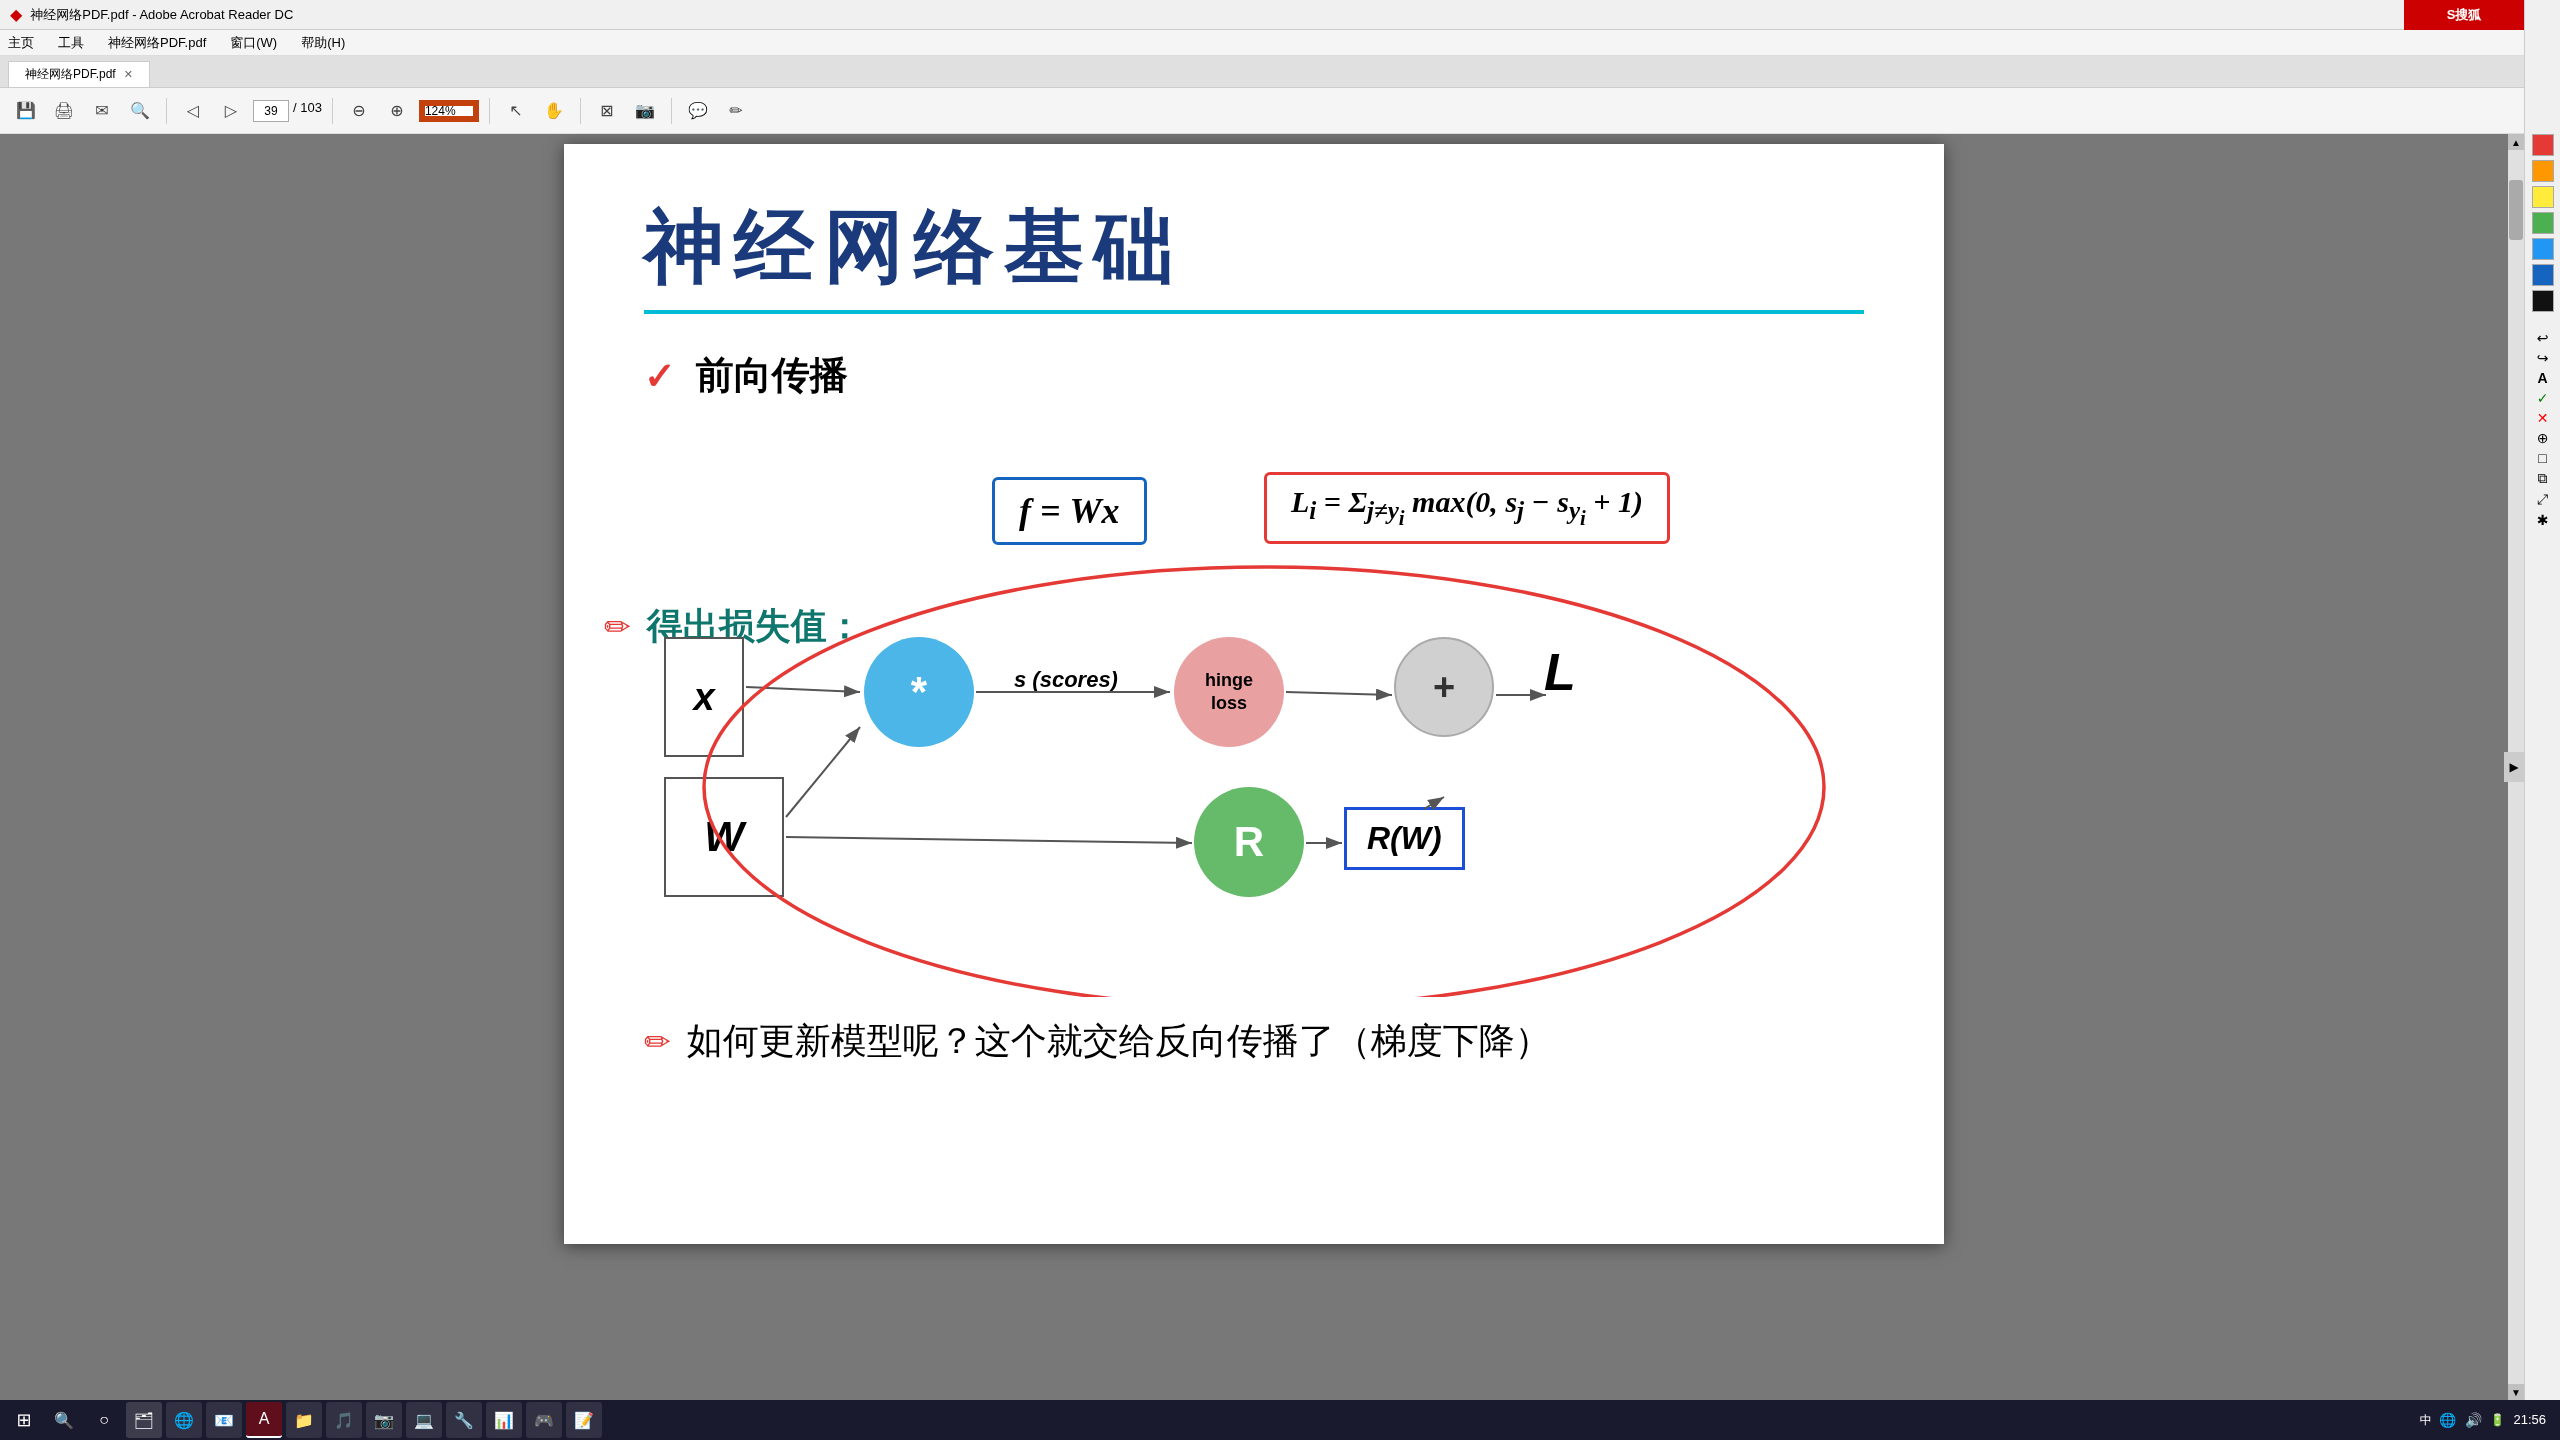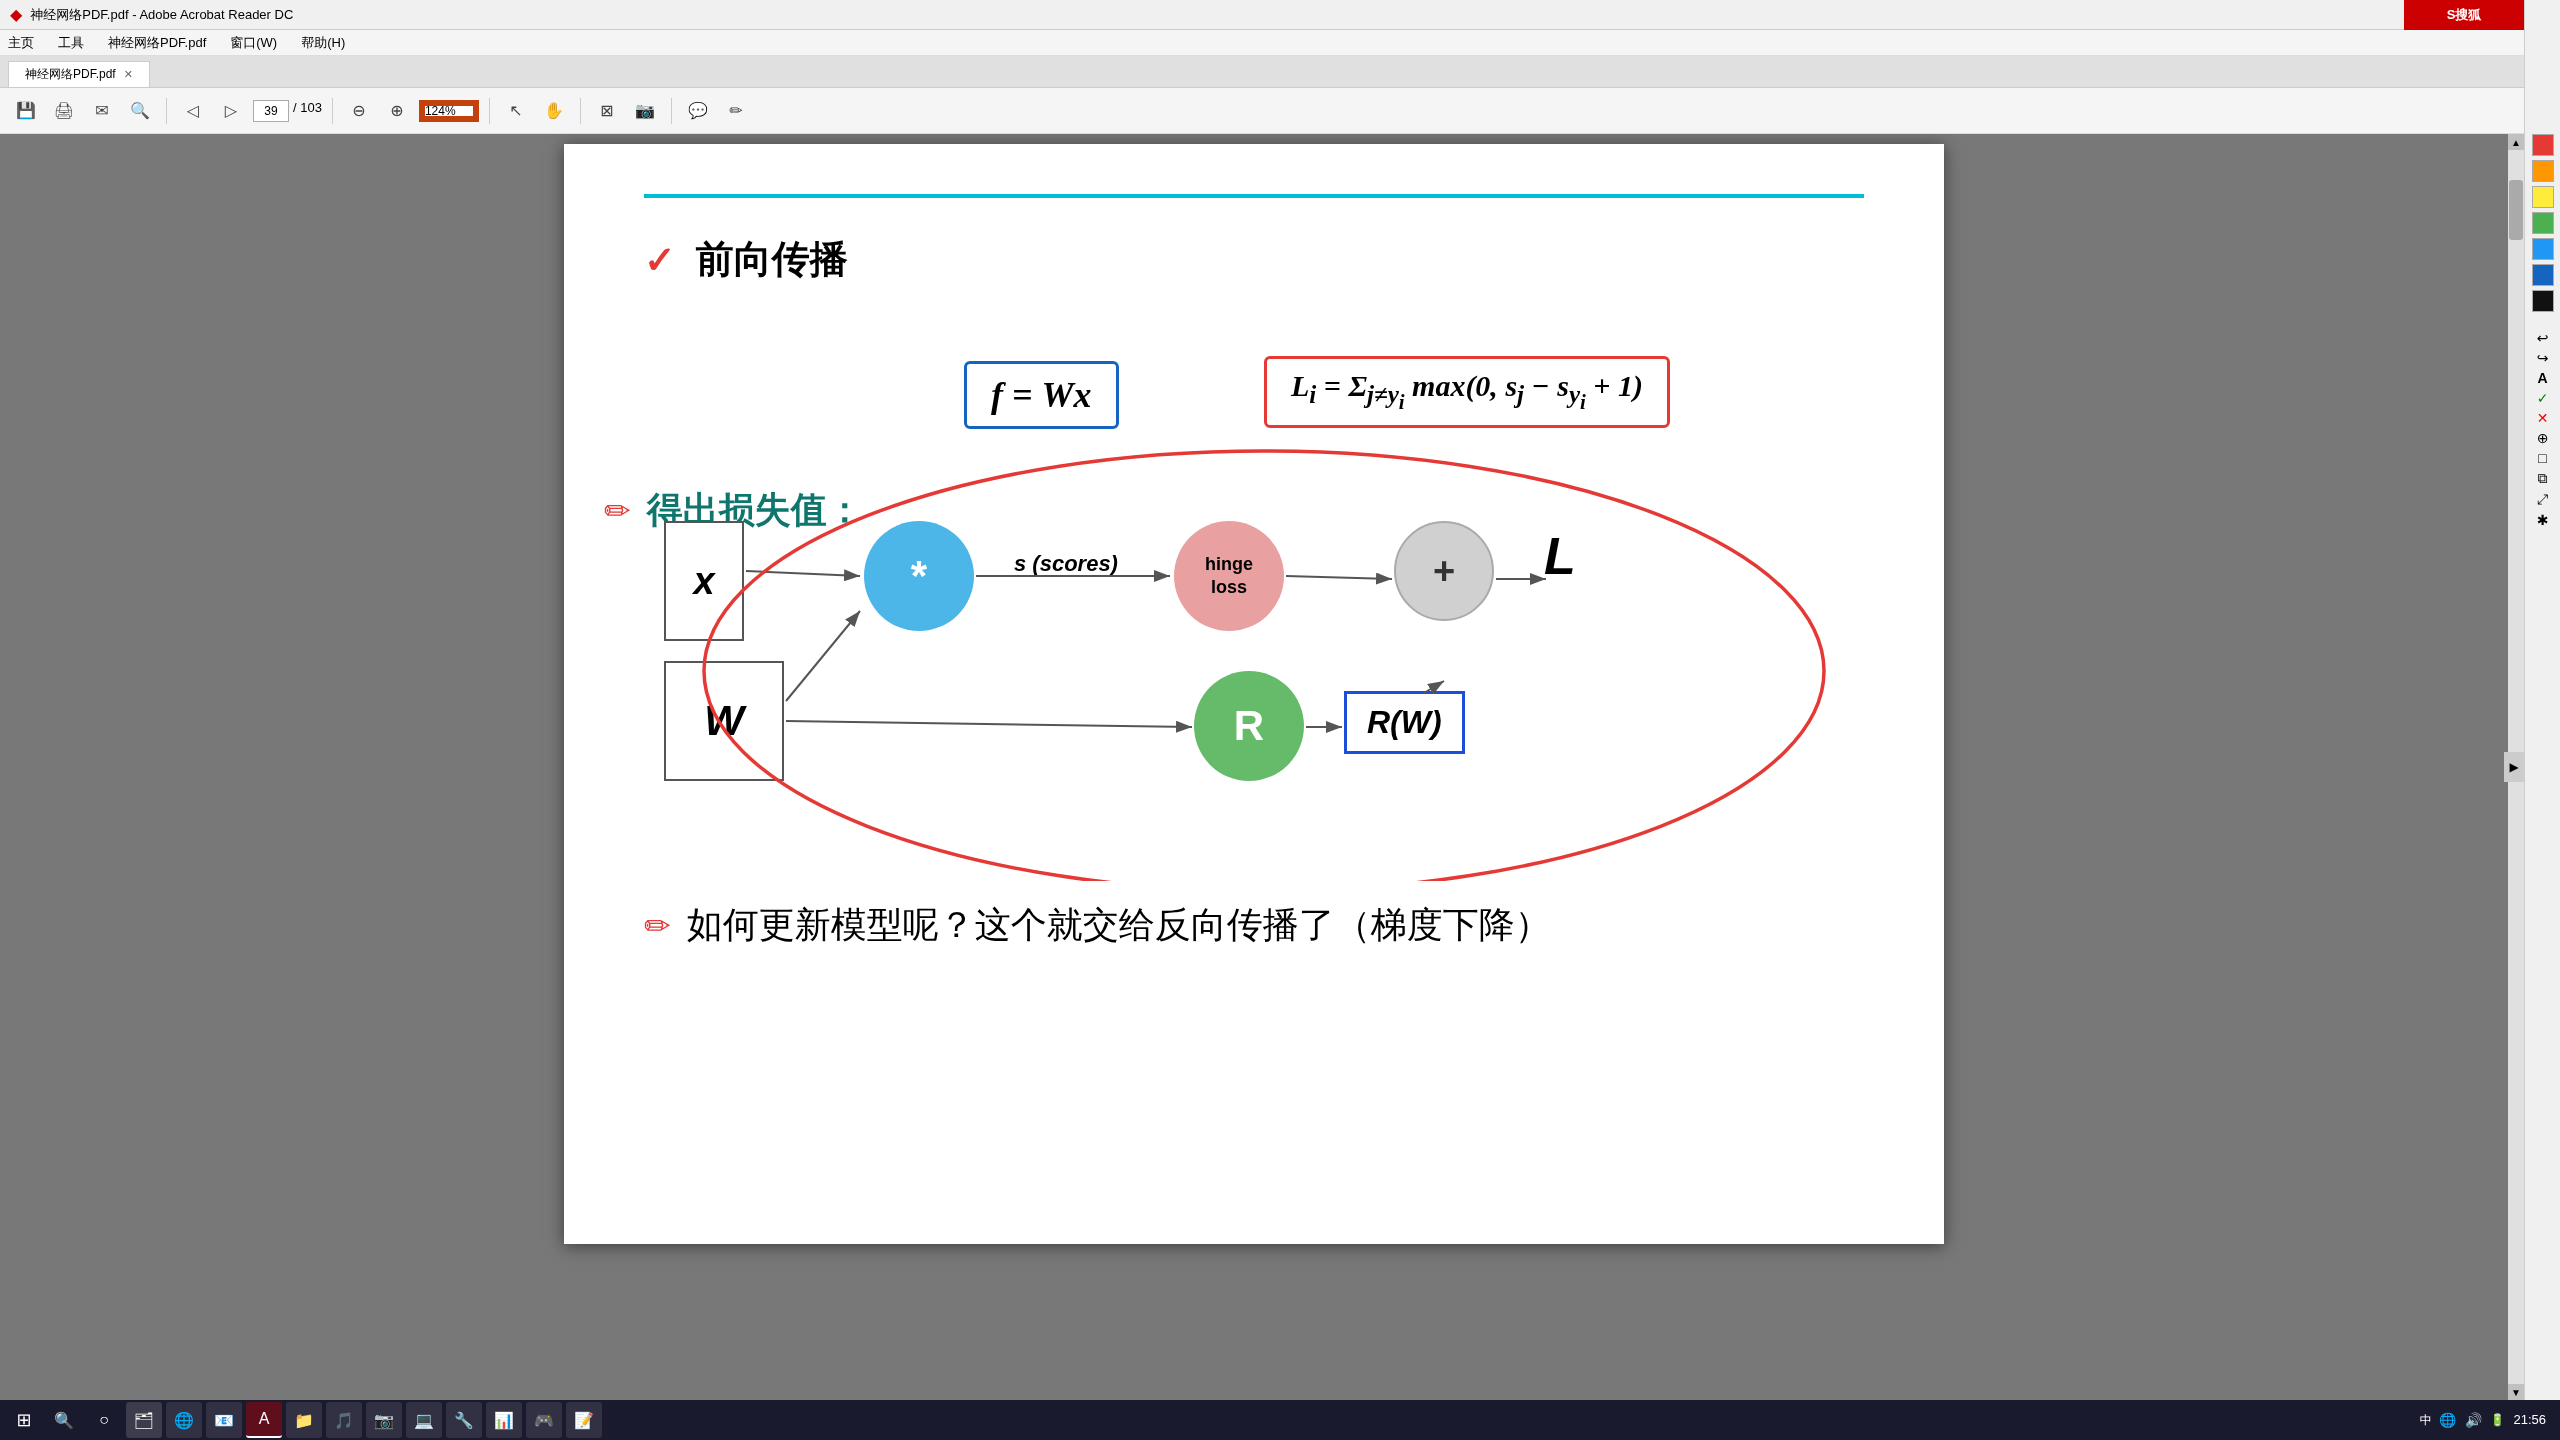--- a/index.html
+++ b/index.html
@@ -173,20 +173,21 @@
       border: 3px solid #1565c0;
       border-radius: 4px;
       padding: 8px 20px;
       font-size: 34px;
       font-style: italic;
       font-weight: bold;
       background: #fff;
       display: flex;
       align-items: flex-start;
       justify-content: center;
+      margin-left: 28px;
     }
     .formula-box-red {
       position: absolute;
       border: 3px solid #e53935;
       border-radius: 4px;
       padding: 8px 20px;
       font-size: 28px;
       font-style: italic;
       font-weight: bold;
       background: #fff;
@@ -396,20 +397,23 @@
 </div>
 
 <div id="sohu-bar" style="position:absolute;top:0;right:36px;width:120px;background:#cc0000;display:flex;align-items:center;justify-content:center;height:30px;z-index:50;">
   <span style="color:#fff;font-size:13px;font-weight:bold;">S搜狐</span>
 </div>
 
 <div id="main" style="position:absolute;top:134px;left:0;right:52px;bottom:40px;background:#787878;overflow:hidden;">
 
   <div id="pdf-page" style="position:absolute;left:50%;transform:translateX(-50%);top:10px;width:1380px;background:#fff;box-shadow:0 2px 16px rgba(0,0,0,0.5);padding:50px 80px 60px 80px;min-height:1100px;">
 
+    <div style="font-size:80px;font-weight:bold;color:#1a3a7c;letter-spacing:10px;margin-bottom:8px;font-family:'STXingkai','FangSong',serif;">
+      <span>神经网络基础</span>
+    </div>
     <div style="height:4px;background:#00bcd4;width:100%;margin-bottom:36px;"></div>
 
     <div class="section-item" style="display:flex;align-items:center;gap:20px;margin-bottom:16px;">
       <span style="color:#e53935;font-size:38px;font-weight:bold;">✓</span>
       <span style="font-size:38px;font-weight:bold;color:#000;">前向传播</span>
     </div>
 
     <div id="diagram-area" style="position:relative;margin-left:20px;margin-top:10px;height:580px;width:1200px;">
 
       <div class="formula-box-blue" style="position:absolute;top:60px;left:300px;border:3px solid #1565c0;border-radius:6px;padding:10px 24px;font-size:36px;font-family:'Times New Roman',serif;font-style:italic;font-weight:bold;background:#fff;">

